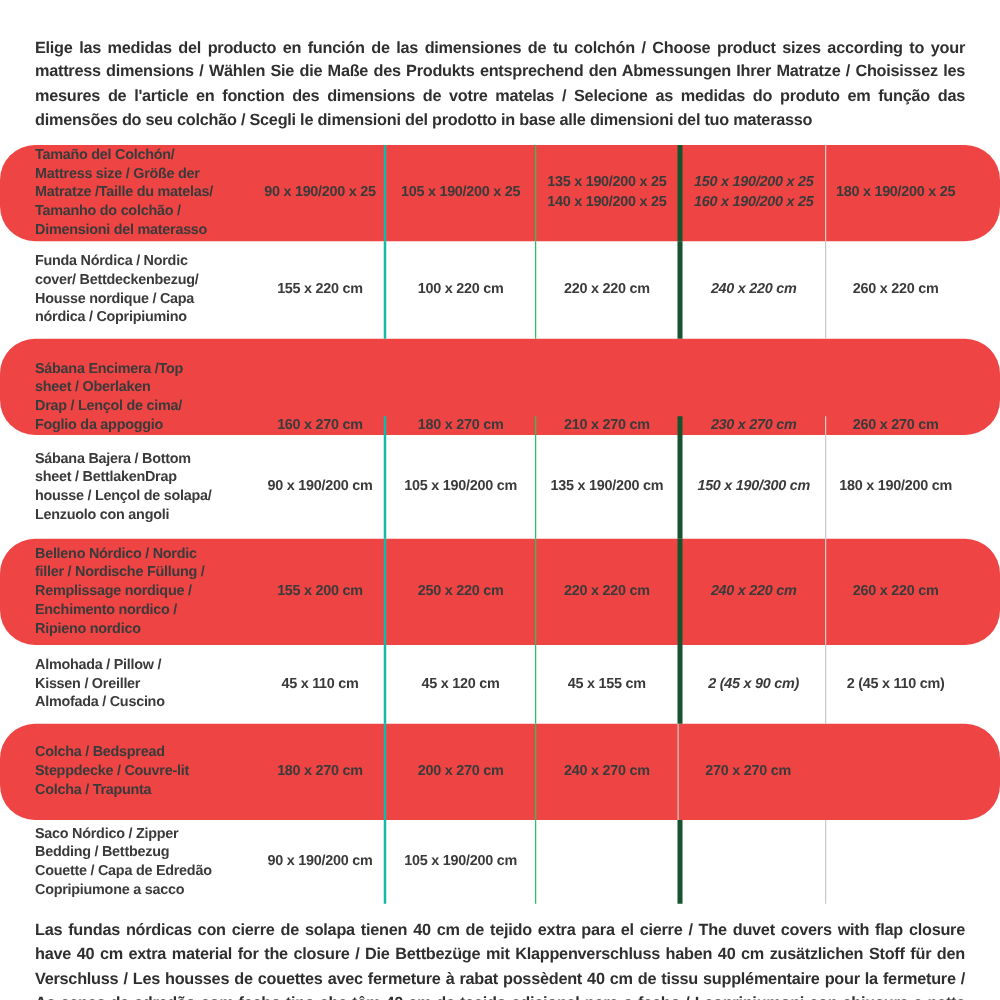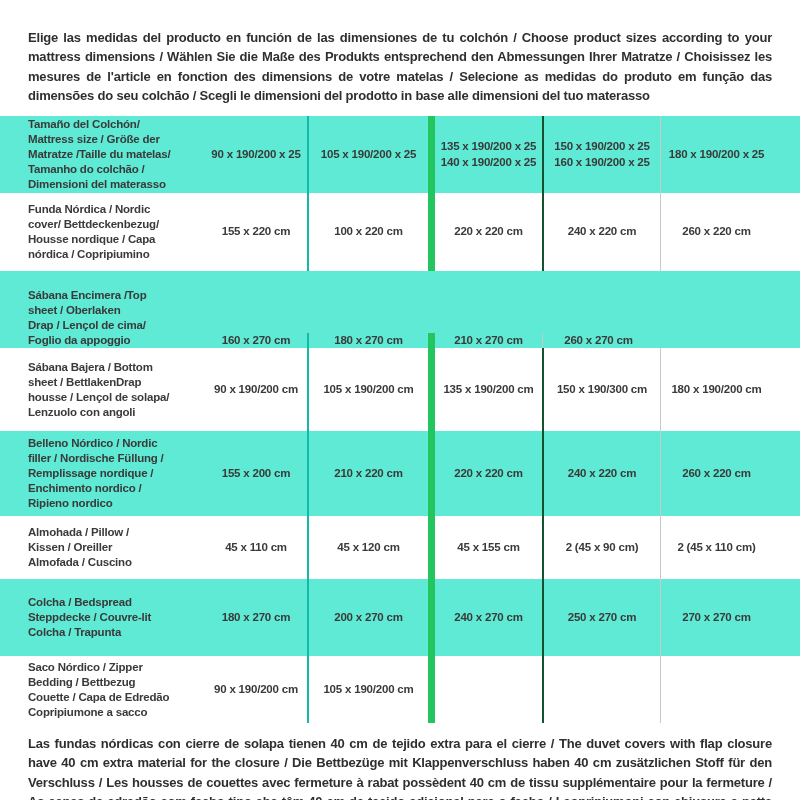--- a/index.html
+++ b/index.html
@@ -20,21 +20,21 @@
     line-height: 19.3px;
     letter-spacing: -0.2px;
     text-align: justify;
     color: #2f2f2f;
     white-space: normal;
   }
   .blurb.footer { padding-top: 11px; }
 
   .size-table { margin-top: 11px; width: 800px; }
   .row { display: flex; width: 800px; }
-  .row.stripe { background: #5eead4; }
+  .row.stripe { background: #ef4444; border-radius: 28px; }
 
   .r1 { height: 77px; }
   .r2 { height: 78px; }
   .r3 { height: 77px; align-items: flex-end; }
   .r4 { height: 83px; }
   .r5 { height: 85px; }
   .r6 { height: 63px; }
   .r7 { height: 77px; }
   .r8 { height: 67px; justify-content: center; }
 
@@ -57,22 +57,22 @@
     justify-content: center;
     text-align: center;
     font-size: 11.5px;
     line-height: 15.5px;
     letter-spacing: -0.2px;
     white-space: pre-line;
     color: #3a3a3a;
   }
   .c2 { width: 102px; }
   .c3 { width: 121px; border-left: 2px solid #14b8a6; }
-  .c4 { width: 114px; border-left: 7px solid #22c55e; }
-  .c5 { width: 118px; border-left: 2px solid #14532d; }
+  .c4 { width: 114px; border-left: 1px solid #22c55e; }
+  .c5 { width: 118px; border-left: 4px solid #14532d; font-style: italic; }
   .c6 { width: 140px; border-left: 1px solid #c9c9c9; padding-right: 28px; }
 </style>
 </head>
 <body>
 
 <div class="page">
 
   <p class="blurb">Elige las medidas del producto en función de las dimensiones de tu colchón / Choose product sizes according to your mattress dimensions / Wählen Sie die Maße des Produkts entsprechend den Abmessungen Ihrer Matratze / Choisissez les mesures de l'article en fonction des dimensions de votre matelas / Selecione as medidas do produto em função das dimensões do seu colchão / Scegli le dimensioni del prodotto in base alle dimensioni del tuo materasso</p>
 
   <div class="size-table">
@@ -105,20 +105,21 @@
     </div>
 
     <div class="row stripe r3">
       <div class="cell label">Sábana Encimera /Top
 sheet / Oberlaken
 Drap / Lençol de cima/
 Foglio da appoggio</div>
       <div class="cell val c2">160 x 270 cm</div>
       <div class="cell val c3">180 x 270 cm</div>
       <div class="cell val c4">210 x 270 cm</div>
+      <div class="cell val c5">230 x 270 cm</div>
       <div class="cell val c6">260 x 270 cm</div>
     </div>
 
     <div class="row r4">
       <div class="cell label">Sábana Bajera / Bottom
 sheet / BettlakenDrap
 housse / Lençol de solapa/
 Lenzuolo con angoli</div>
       <div class="cell val c2">90 x 190/200 cm</div>
       <div class="cell val c3">105 x 190/200 cm</div>
@@ -127,21 +128,21 @@
       <div class="cell val c6">180 x 190/200 cm</div>
     </div>
 
     <div class="row stripe r5">
       <div class="cell label">Belleno Nórdico / Nordic
 filler / Nordische Füllung /
 Remplissage nordique /
 Enchimento nordico /
 Ripieno nordico</div>
       <div class="cell val c2">155 x 200 cm</div>
-      <div class="cell val c3">210 x 220 cm</div>
+      <div class="cell val c3">250 x 220 cm</div>
       <div class="cell val c4">220 x 220 cm</div>
       <div class="cell val c5">240 x 220 cm</div>
       <div class="cell val c6">260 x 220 cm</div>
     </div>
 
     <div class="row r6">
       <div class="cell label">Almohada  / Pillow /
 Kissen / Oreiller
 Almofada / Cuscino</div>
       <div class="cell val c2">45 x 110 cm</div>
@@ -151,21 +152,20 @@
       <div class="cell val c6">2 (45 x 110 cm)</div>
     </div>
 
     <div class="row stripe r7">
       <div class="cell label">Colcha / Bedspread
 Steppdecke / Couvre-lit
 Colcha / Trapunta</div>
       <div class="cell val c2">180 x 270 cm</div>
       <div class="cell val c3">200 x 270 cm</div>
       <div class="cell val c4">240 x 270 cm</div>
-      <div class="cell val c5">250 x 270 cm</div>
       <div class="cell val c6">270 x 270 cm</div>
     </div>
 
     <div class="row r8">
       <div class="cell label">Saco Nórdico / Zipper
 Bedding / Bettbezug
 Couette  / Capa de Edredão
 Copripiumone a sacco</div>
       <div class="cell val c2">90 x 190/200 cm</div>
       <div class="cell val c3">105 x 190/200 cm</div>

